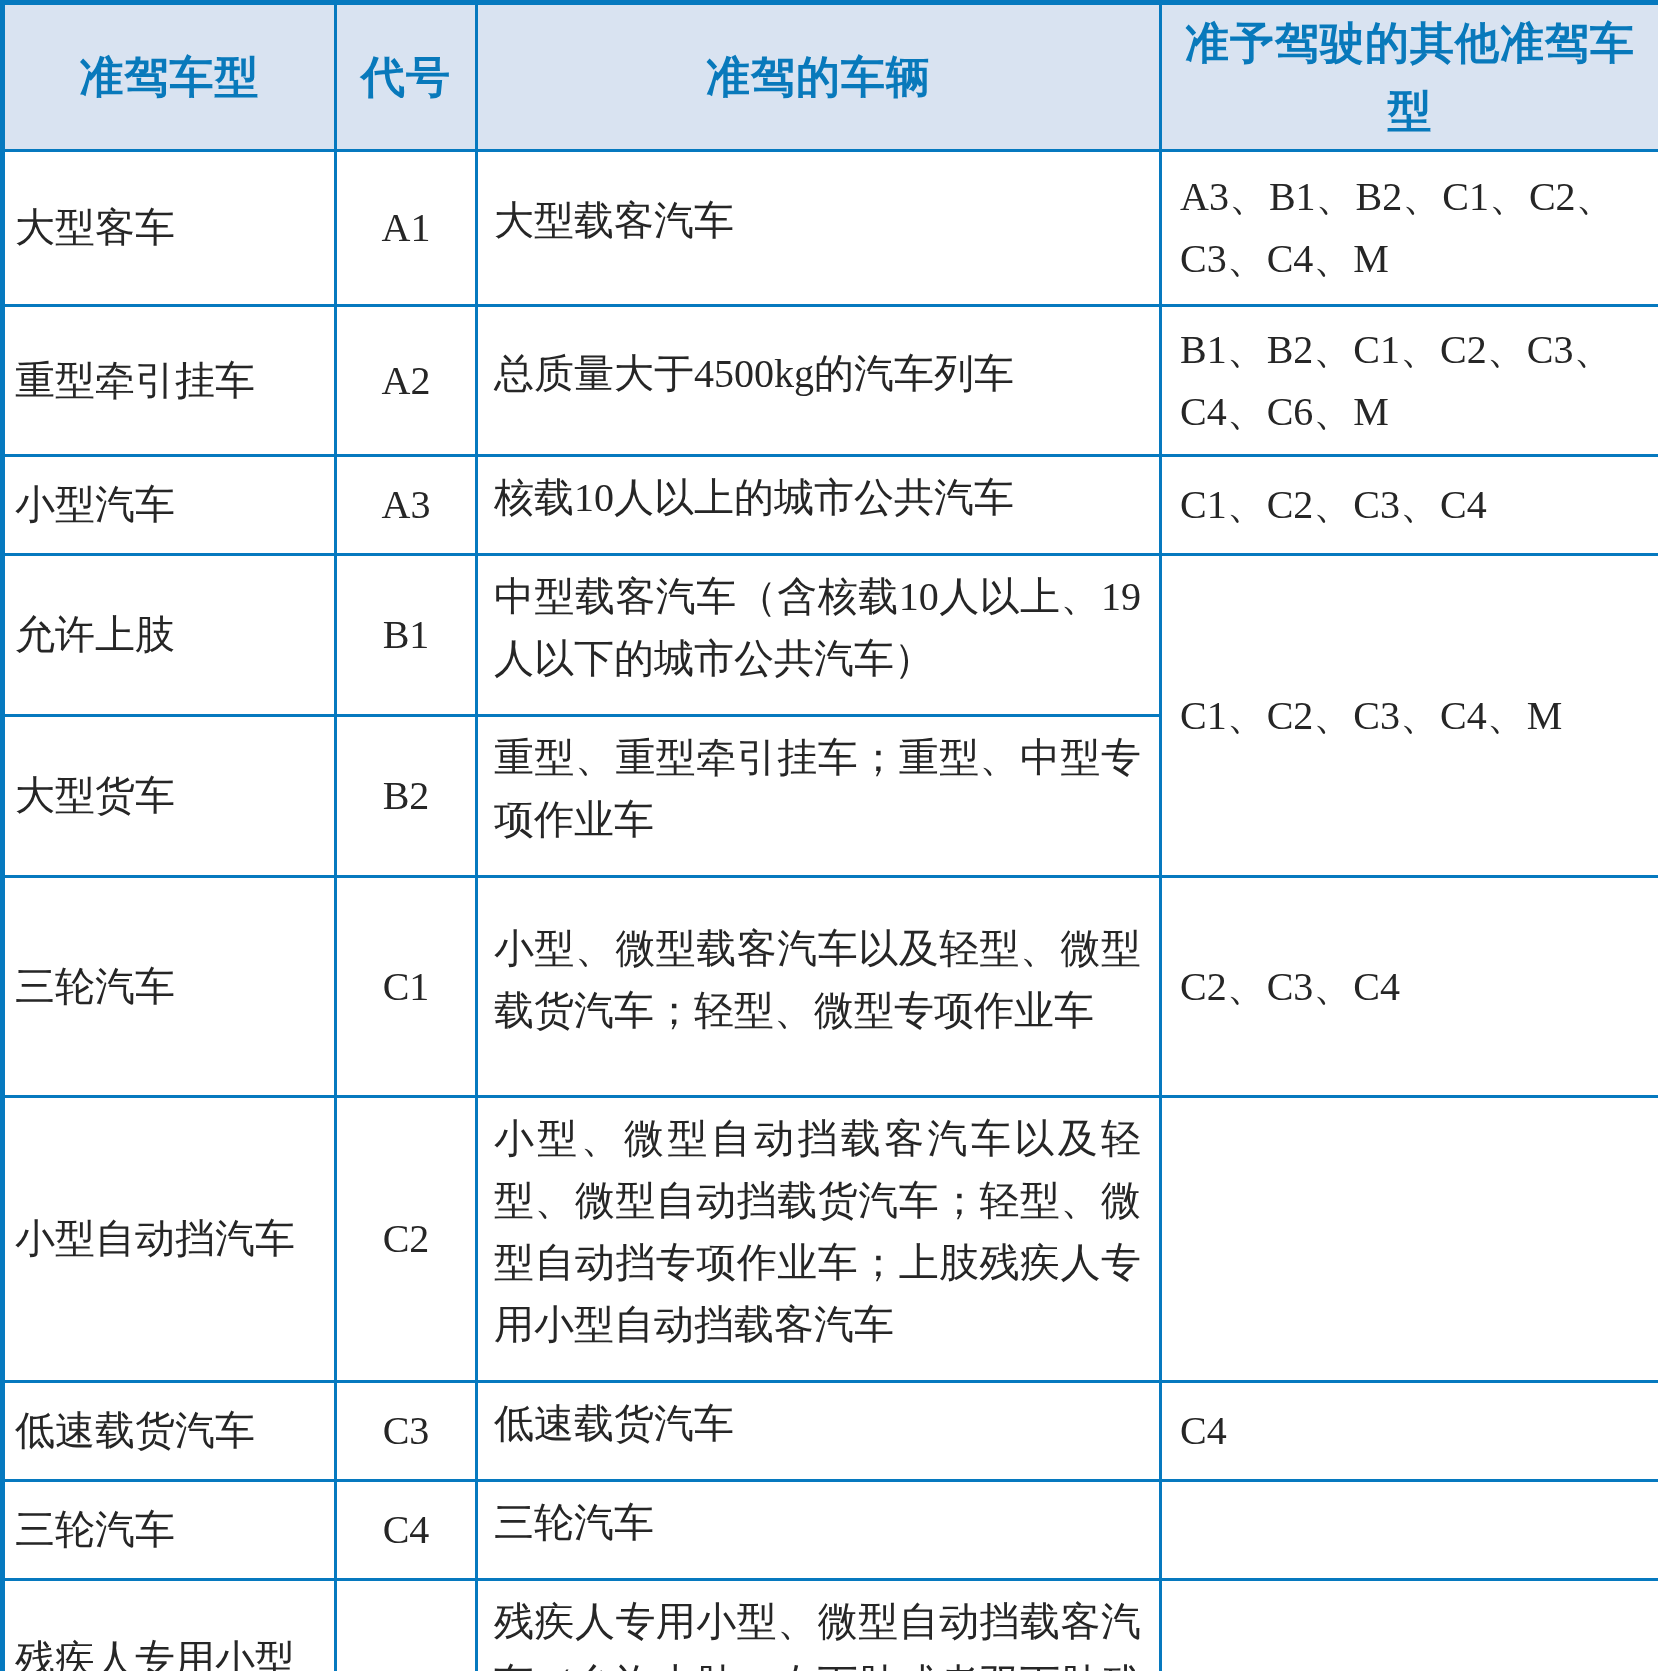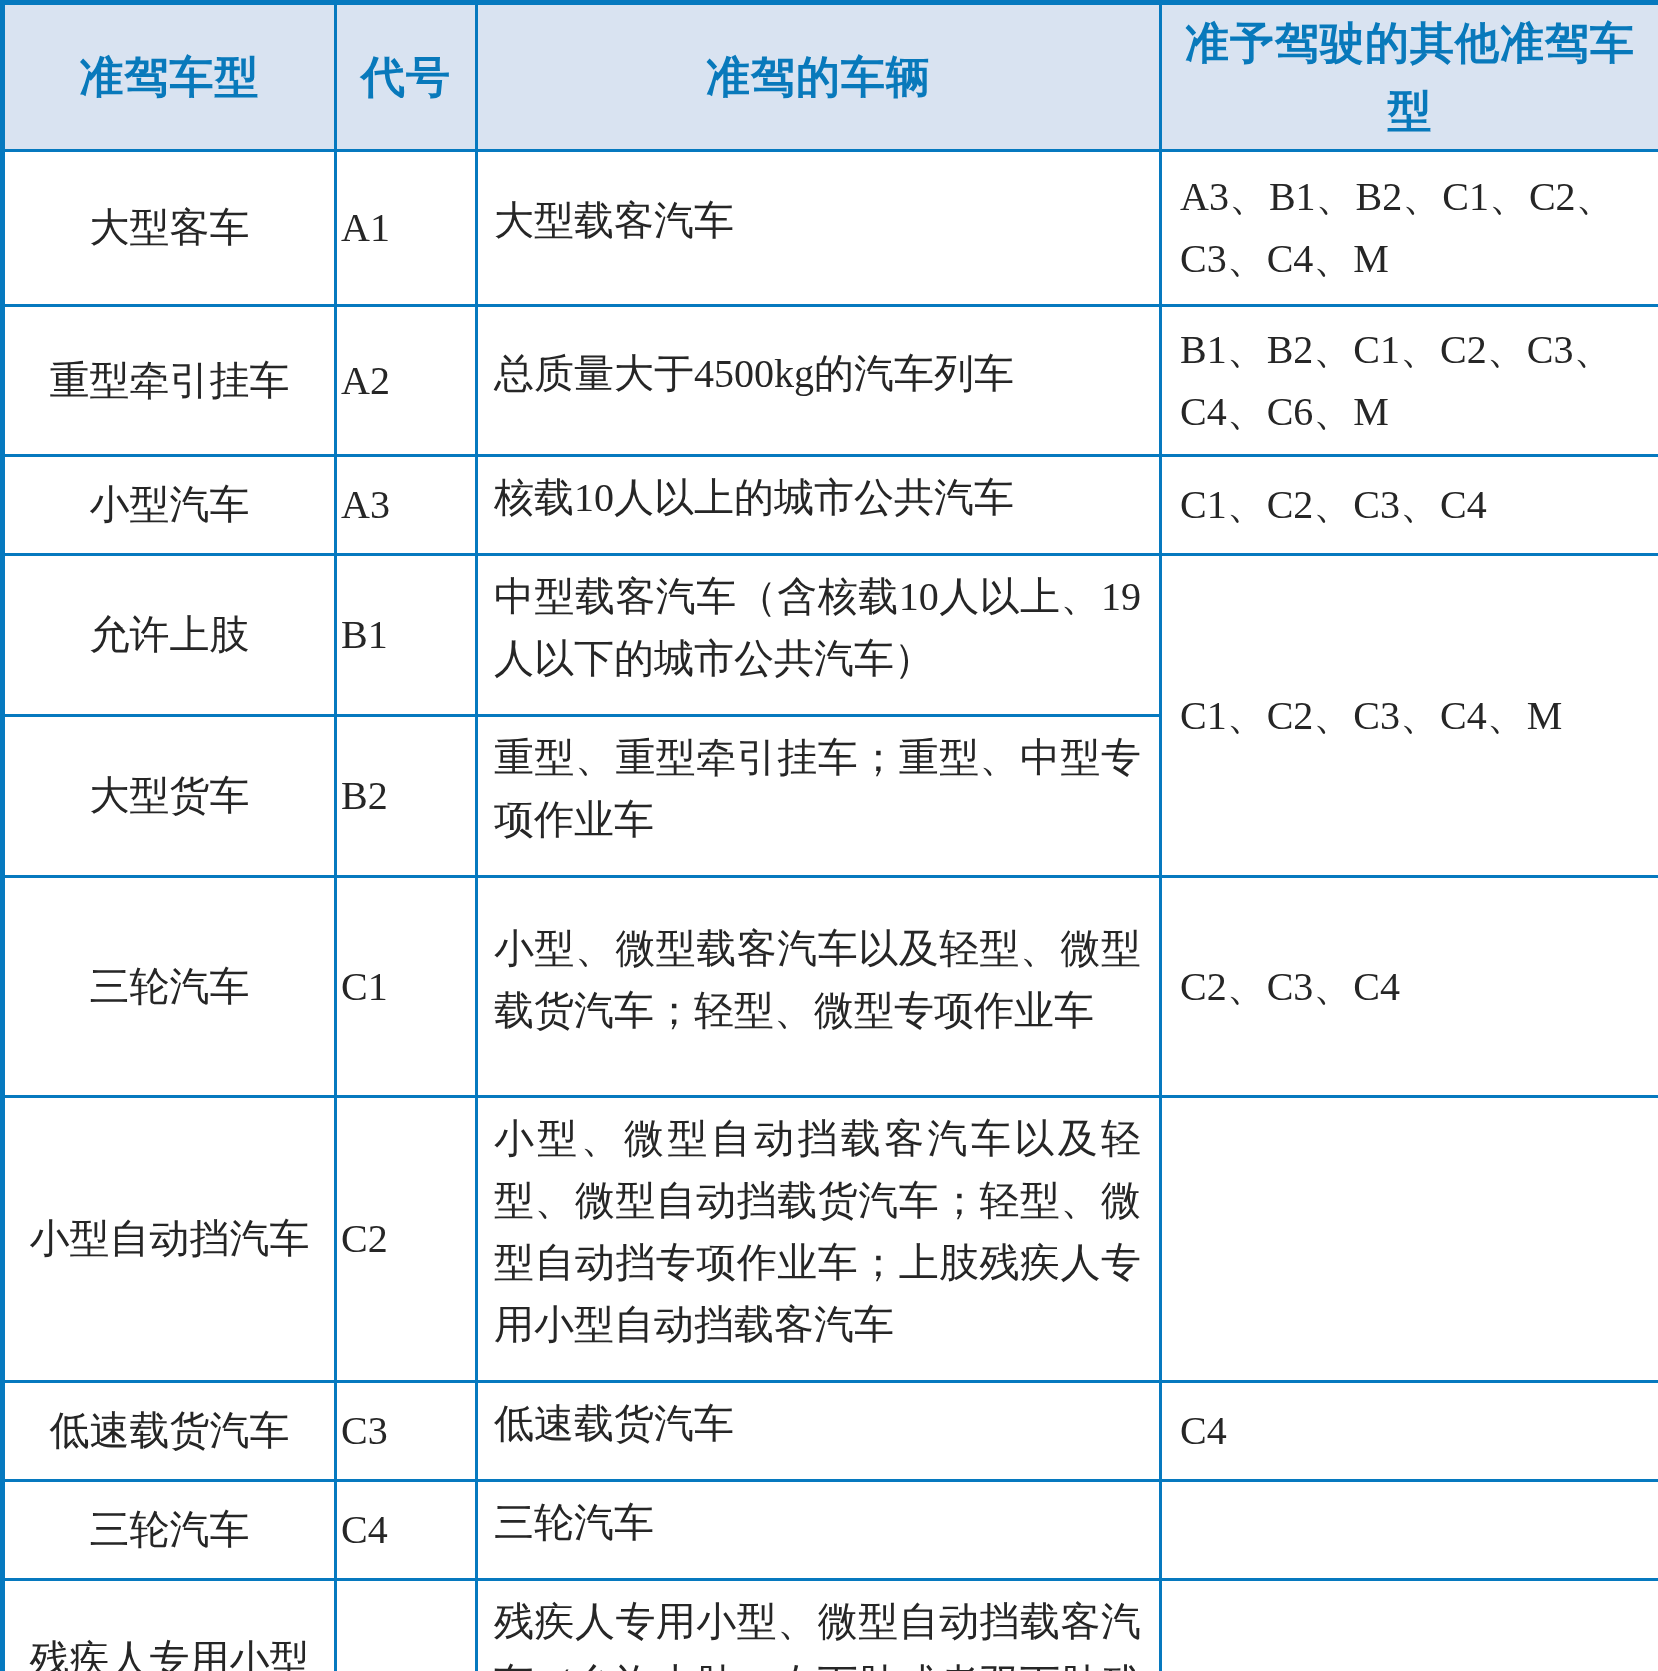--- a/index.html
+++ b/index.html
@@ -36,25 +36,24 @@
     color: #0879bb;
     font-family: "Liberation Sans", sans-serif;
     font-weight: bold;
     font-size: 44px;
     text-align: center;
     letter-spacing: 1px;
     padding: 4px 2px;
   }
   
   td.col-type {
-    text-align: center;
     padding: 6px 10px;
   }
   td.col-code {
-    text-align: left;
+    text-align: center;
     padding: 6px 4px;
   }
   td.col-vehicles {
     text-align: justify;
     padding: 10px 18px 24px 16px;
   }
   td.col-others {
     text-align: left;
     padding: 10px 14px 10px 18px;
   }

